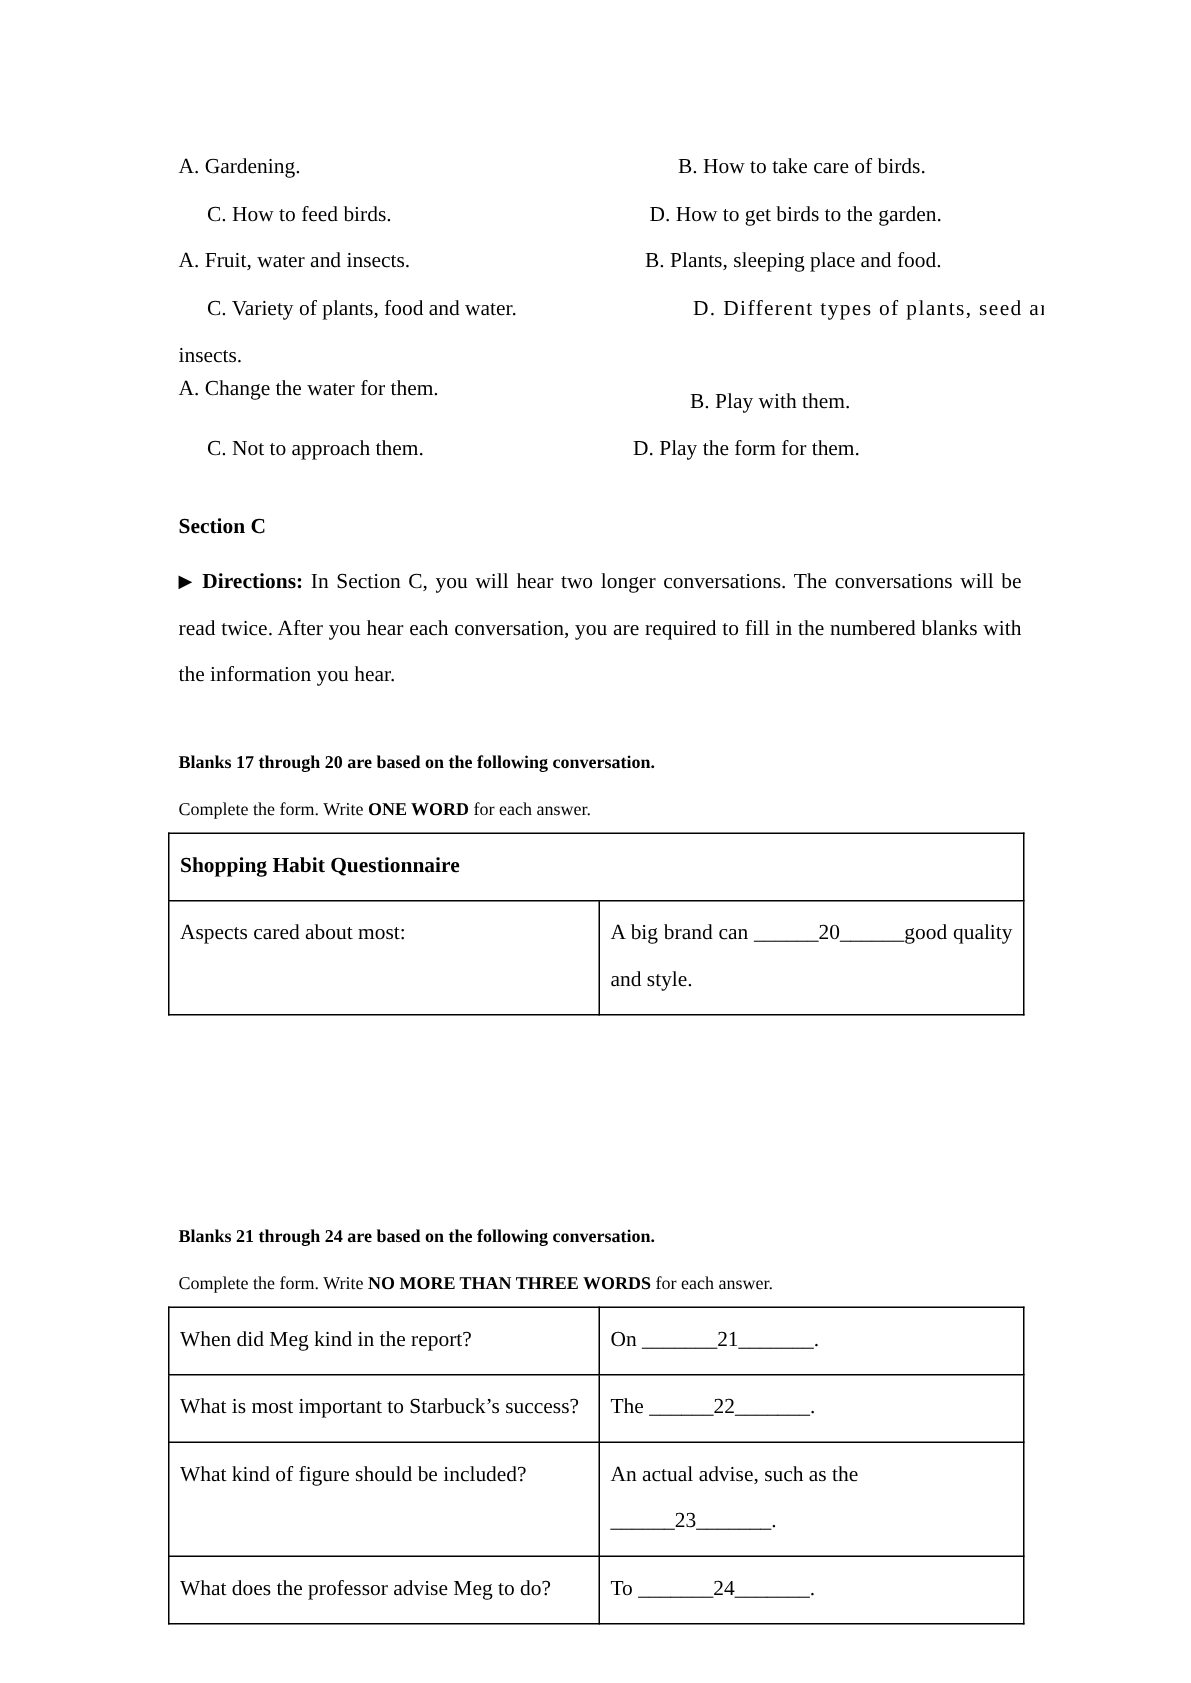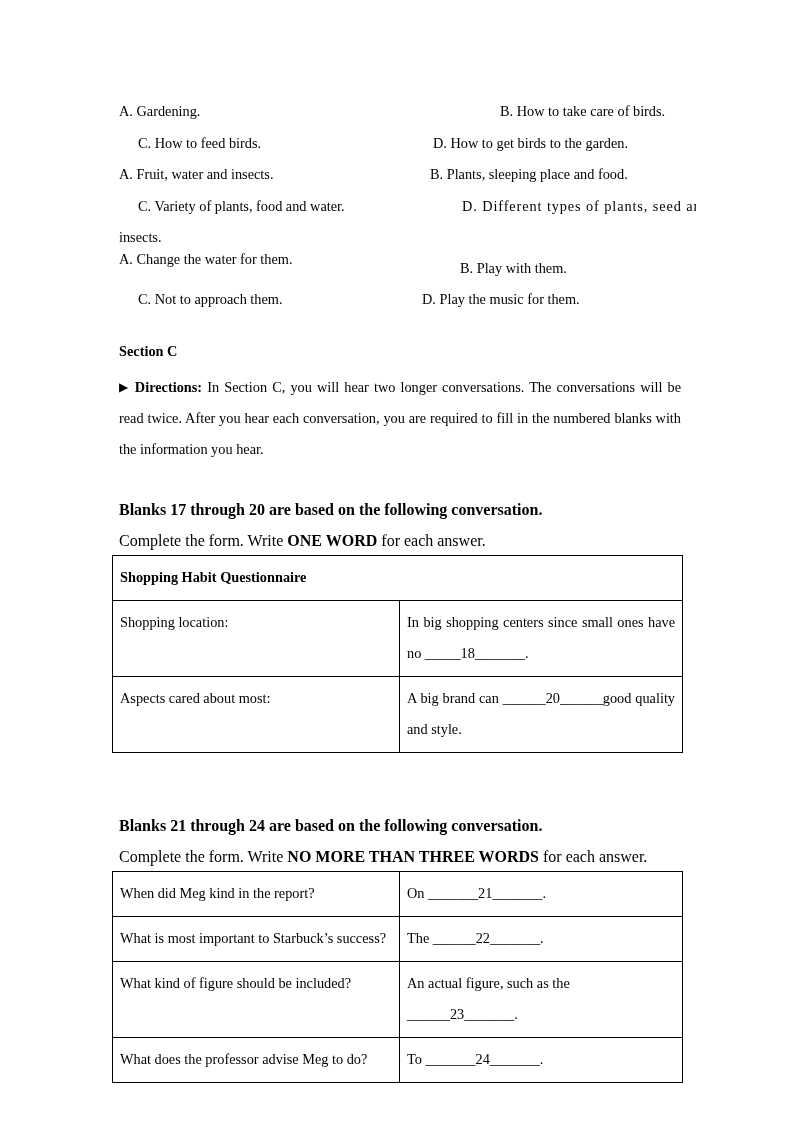--- a/index.html
+++ b/index.html
@@ -45,21 +45,21 @@
   }
   .directions .marker {
     font-size: 12px;
     vertical-align: 1px;
     letter-spacing: 0;
   }
 
   
   .heading {
     position: absolute;
-    font-size: 16px;
+    font-size: 12px;
     white-space: nowrap;
   }
 
   
   table.formtbl {
     position: absolute;
     border-collapse: collapse;
     table-layout: fixed;
     font-size: 14.3px;
   }
@@ -77,37 +77,37 @@
     text-justify: inter-word;
   }
   .cellpad-left { padding-left: 8px; }
 </style>
 </head>
 <body>
 
 <div class="page">
 
   <div class="line" style="left:119px; top:104px;">A. Gardening.</div>
-  <div class="line" style="left:452px; top:104px;margin-left:48px;">B. How to take care of birds.</div>
+  <div class="line" style="left:452px; top:104px;">B. How to take care of birds.</div>
 
   <div class="line" style="left:138px; top:136px;">C. How to feed birds.</div>
   <div class="line" style="left:433px; top:136px;">D. How to get birds to the garden.</div>
 
   <div class="line" style="left:119px; top:167px;">A. Fruit, water and insects.</div>
   <div class="line" style="left:430px; top:167px;">B. Plants, sleeping place and food.</div>
 
   <div class="line" style="left:138px; top:199px;">C. Variety of plants, food and water.</div>
   <div class="line" style="left:462px; top:199px; letter-spacing:0.9px;">D. Different types of plants, seed and</div>
   <div class="line" style="left:119px; top:230px;">insects.</div>
 
   <div class="line" style="left:119px; top:252px;">A. Change the water for them.</div>
   <div class="line" style="left:460px; top:261px;">B. Play with them.</div>
 
   <div class="line" style="left:138px; top:292px;">C. Not to approach them.</div>
-  <div class="line" style="left:422px; top:292px;">D. Play the music for them.</div>
+  <div class="line" style="left:422px; top:292px;">D. Play the form for them.</div>
 
   <div class="line bold" style="left:119px; top:344px;">Section C</div>
 
   <div class="directions">
     <span class="marker">▶</span>
     <span class="bold">Directions:</span><span> In Section C, you will hear two longer conversations. The conversations will be read twice. After you hear each conversation, you are required to fill in the numbered blanks with the information you hear.</span>
   </div>
 
   <div class="heading bold" style="left:119px; top:501px;">Blanks 17 through 20 are based on the following conversation.</div>
 
@@ -116,24 +116,20 @@
   </div>
 
   <table class="formtbl" style="left:112px; top:555px; width:570px;">
     <colgroup>
         <col style="width:287px">
         <col style="width:283px">
       </colgroup>
     <tbody>
       <tr>
         <td class="hdr" colspan="2">Shopping Habit Questionnaire</td>
-      </tr>
-      <tr>
-        <td>Shopping location:</td>
-        <td class="cellpad-left justify">In big shopping centers since small ones have no _____18_______.</td>
       </tr>
       <tr>
         <td>Aspects cared about most:</td>
         <td class="cellpad-left justify">A big brand can ______20______good quality and style.</td>
       </tr>
     </tbody>
   </table>
 
   <div class="heading bold" style="left:119px; top:817px;">Blanks 21 through 24 are based on the following conversation.</div>
 
@@ -150,21 +146,21 @@
       <tr>
         <td>When did Meg kind in the report?</td>
         <td class="cellpad-left">On _______21_______.</td>
       </tr>
       <tr>
         <td>What is most important to Starbuck’s success?</td>
         <td class="cellpad-left">The ______22_______.</td>
       </tr>
       <tr>
         <td>What kind of figure should be included?</td>
-        <td class="cellpad-left">An actual figure, such as the ______23_______.</td>
+        <td class="cellpad-left">An actual advise, such as the ______23_______.</td>
       </tr>
       <tr>
         <td>What does the professor advise Meg to do?</td>
         <td class="cellpad-left">To _______24_______.</td>
       </tr>
     </tbody>
   </table>
 
 </div>
 

